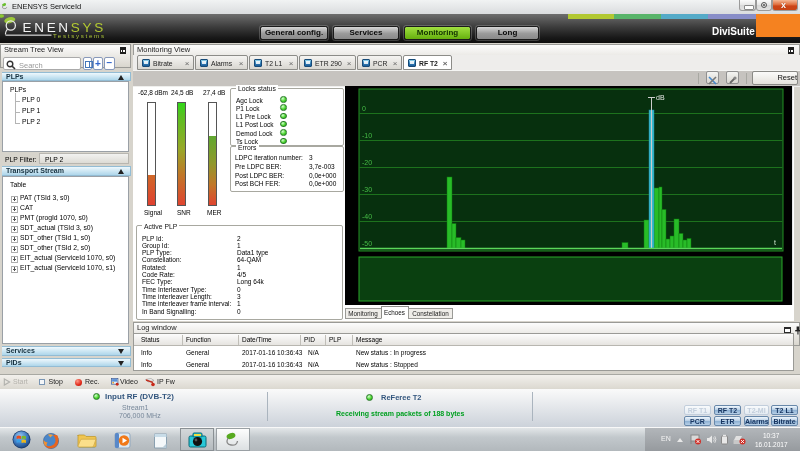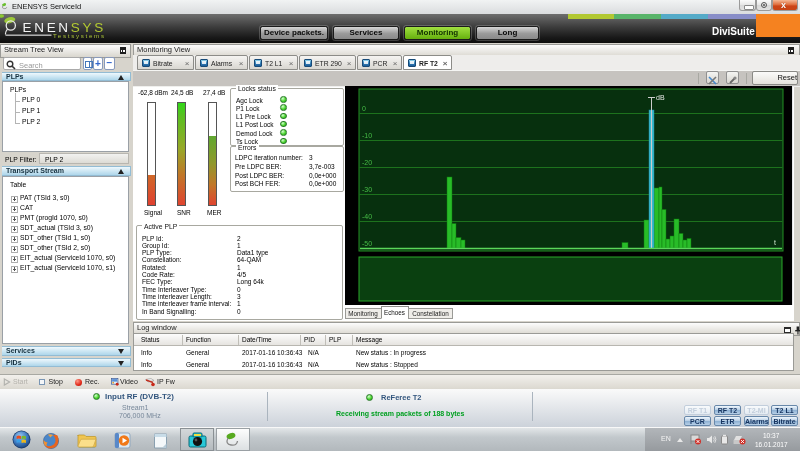--- a/index.html
+++ b/index.html
@@ -11,21 +11,21 @@
   .winbtn{top:0;height:11px;border:1px solid #9a9a9a;border-top:none;background:linear-gradient(#fbfbfb,#e8e8e8 45%,#d8d8d8 55%,#e2e2e2);border-radius:0 0 3px 3px;box-sizing:border-box;}
   #btnclose{background:linear-gradient(#f4b896,#e07040 45%,#cc4418 60%,#c84414);}
   
   #header{left:0;top:14px;width:800px;height:29px;background:linear-gradient(#6e6e6e,#3c3c3c 45%,#1a1a1a 80%,#0c0c0c);}
   .stripe{top:14px;height:5px;}
   #orangeblk{left:756px;top:14px;width:44px;height:23px;background:#f58220;}
   .hbtn{top:26px;height:14px;border:1px solid #1a1a1a;border-radius:2.5px;background:linear-gradient(#d6d6d6,#9a9a9a 55%,#8a8a8a);font-size:8px;font-weight:bold;color:#0a0a0a;text-align:center;line-height:12.5px;box-sizing:border-box;box-shadow:0 0 0 1px rgba(255,255,255,0.2);}
   #hbtn-mon{background:linear-gradient(#a0e040,#66b00e);color:#123200;}
   #divisuite{left:712px;top:26px;width:44px;font-size:10px;font-weight:bold;color:#fff;}
   
-  .ptitle{top:44px;height:14px;background:linear-gradient(#fcfcfc,#d9d6ce);border:1px solid #9a9a96;box-sizing:border-box;font-size:7.5px;color:#222;line-height:10px;padding-left:3px;}
+  .ptitle{top:44px;height:24px;background:linear-gradient(#fcfcfc,#d9d6ce);border:1px solid #9a9a96;box-sizing:border-box;font-size:7.5px;color:#222;line-height:10px;padding-left:3px;}
   .dockico{width:6.5px;height:6.5px;background:#1e1e1e;}
   .dockico:before{content:"";position:absolute;left:1.2px;top:2.8px;width:1.6px;height:2.6px;background:#fff;}
   .dockico:after{content:"";position:absolute;right:1.2px;top:2.8px;width:1.6px;height:2.6px;background:#fff;}
   
   .bluehdr{left:2px;width:129px;height:9.5px;background:linear-gradient(#eef8fd,#aed6ea);border:1px solid #93bcd4;border-left:none;box-sizing:border-box;font-size:7px;font-weight:bold;color:#14303f;line-height:8.5px;padding-left:4px;}
   .tri{position:absolute;right:6px;top:2px;width:0;height:0;border-left:3.5px solid transparent;border-right:3.5px solid transparent;}
   .tri.up{border-bottom:5px solid #222;}
   .tri.dn{border-top:5px solid #222;}
   .whitebox{left:2px;width:127px;background:#fff;border:1px solid #9aa0a6;box-sizing:border-box;}
   .treetxt{font-size:6.8px;color:#000;white-space:nowrap;}
@@ -78,21 +78,21 @@
 
 <svg class="abs" style="left:0px;top:12px;" width="120" height="30" viewBox="0 0 120 30">
   <ellipse cx="1.5" cy="4" rx="2.6" ry="1.8" fill="#8cc832"></ellipse>
   <ellipse cx="9.8" cy="8.2" rx="5.6" ry="3" fill="#9cc838" transform="rotate(-14 9.8 8.2)"></ellipse>
   <circle cx="10.8" cy="13.5" r="4.6" fill="none" stroke="#e8e8e8" stroke-width="1.3"></circle>
   <path d="M7.6 16.8 Q5.5 19.5 5.5 21.5 L5.5 22.6" fill="none" stroke="#e8e8e8" stroke-width="1.2"></path>
   <rect x="5.5" y="22.6" width="46" height="1.1" fill="#e8e8e8"></rect>
   <text x="22.5" y="20" font-family="Liberation Sans,sans-serif" font-size="13.5" fill="#f2f2f2" letter-spacing="2.7">ENEN<tspan fill="#b2c832">SYS</tspan></text>
   <text x="53" y="25.8" font-family="Liberation Sans,sans-serif" font-size="6.2" fill="#a8c038" letter-spacing="1.7">Testsystems</text>
 </svg>
-<div class="abs hbtn" style="left:260px;width:68px;">Device packets.</div>
+<div class="abs hbtn" style="left:260px;width:68px;">General config.</div>
 <div class="abs hbtn" style="left:333px;width:66px;">Services</div>
 <div class="abs hbtn" id="hbtn-mon" style="left:404px;width:67px;">Monitoring</div>
 <div class="abs hbtn" style="left:476px;width:63px;">Long</div>
 <div class="abs" id="divisuite">DiviSuite</div>
 
 <div class="abs ptitle" style="left:0;width:131px;">Stream Tree View<div class="dockico abs" style="right:4px;top:2px;"></div></div>
 <div class="abs ptitle" style="left:133px;width:667px;">Monitoring View<div class="dockico abs" style="right:5px;top:2px;"></div></div>
 
 <div class="abs" id="sidebar" style="left:0;top:55px;width:131px;height:319px;">
 

